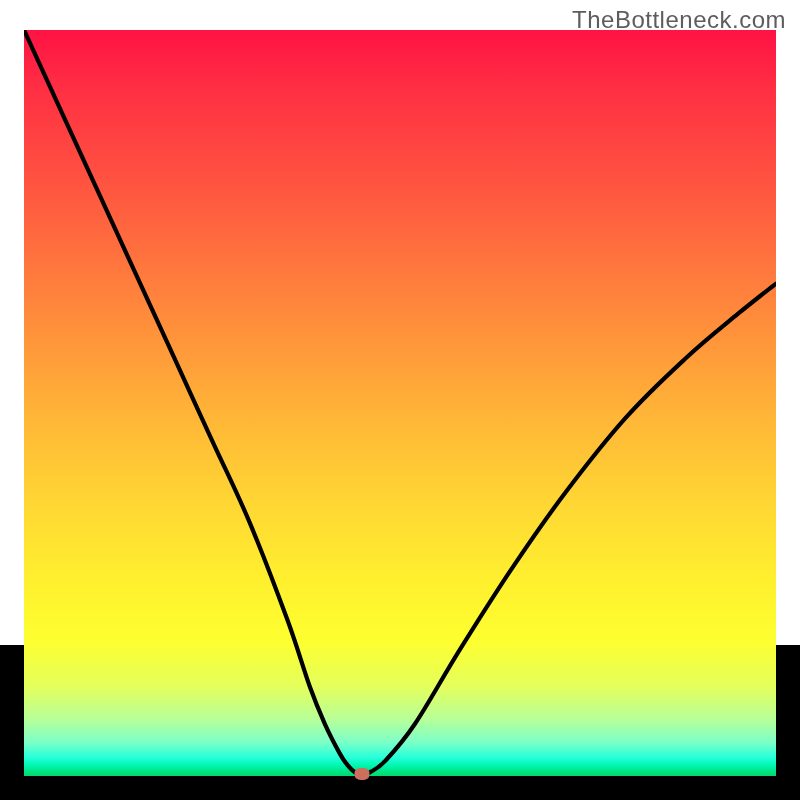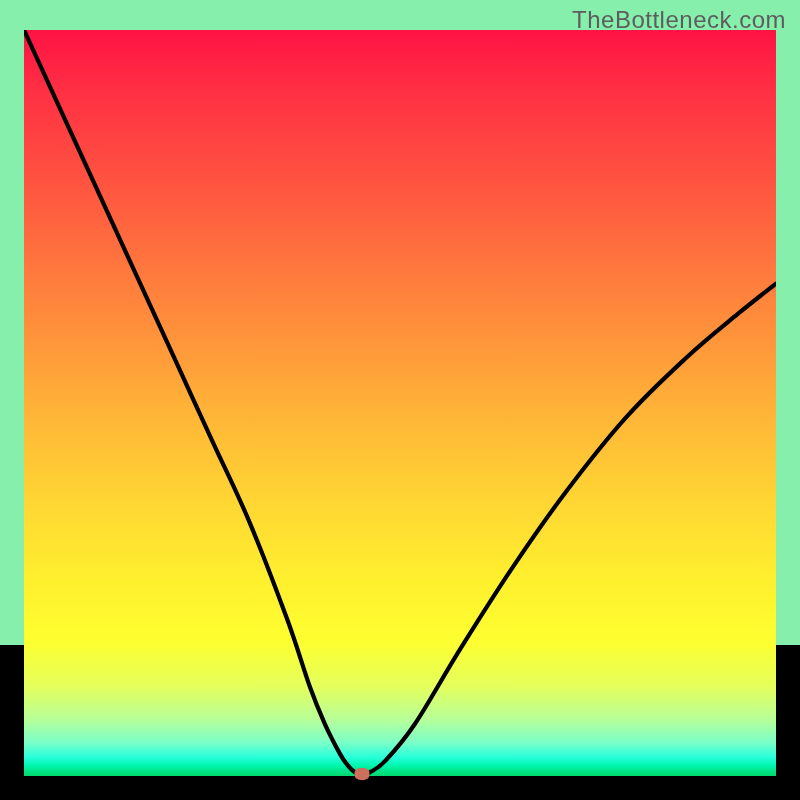--- a/index.html
+++ b/index.html
@@ -8,21 +8,21 @@
     width: 800px;
     height: 800px;
     background: #000;
     font-family: Arial, Helvetica, sans-serif;
     overflow: hidden;
   }
   .frame {
     position: relative;
     width: 800px;
     height: 645px;
-    background: #86efac;
+    background: #ffffff;
   }
   .watermark {
     position: absolute;
     top: 6px;
     right: 14px;
     color: #5d5d5d;
     font-size: 24px;
     font-weight: 500;
     letter-spacing: 0.5px;
     z-index: 5;

